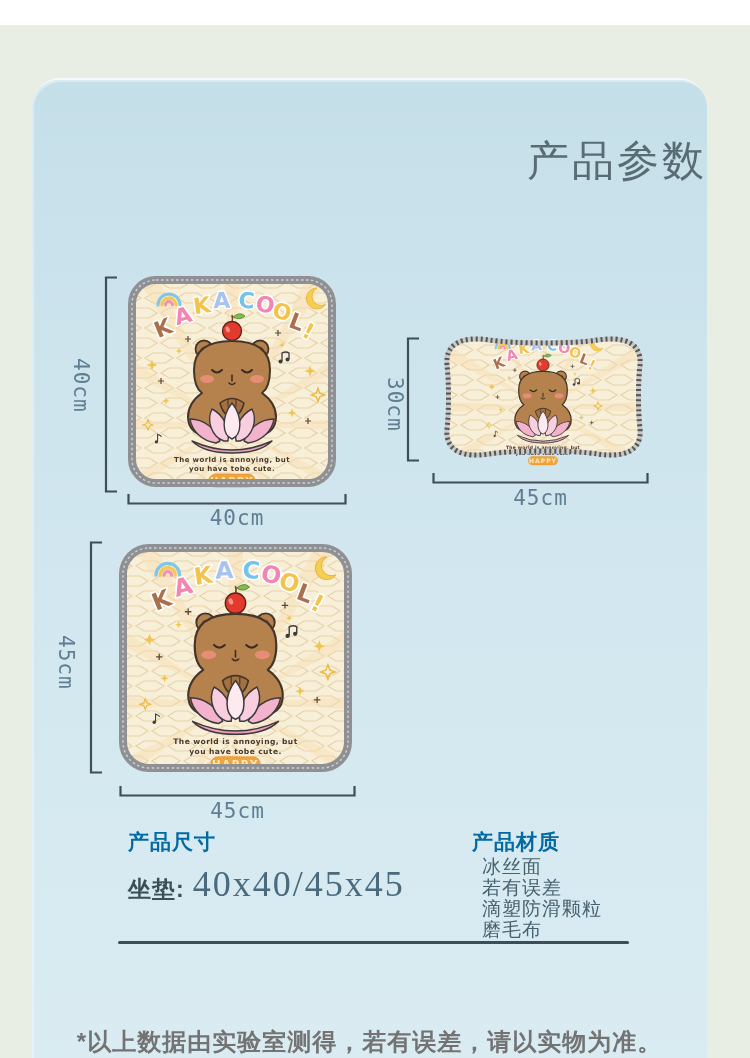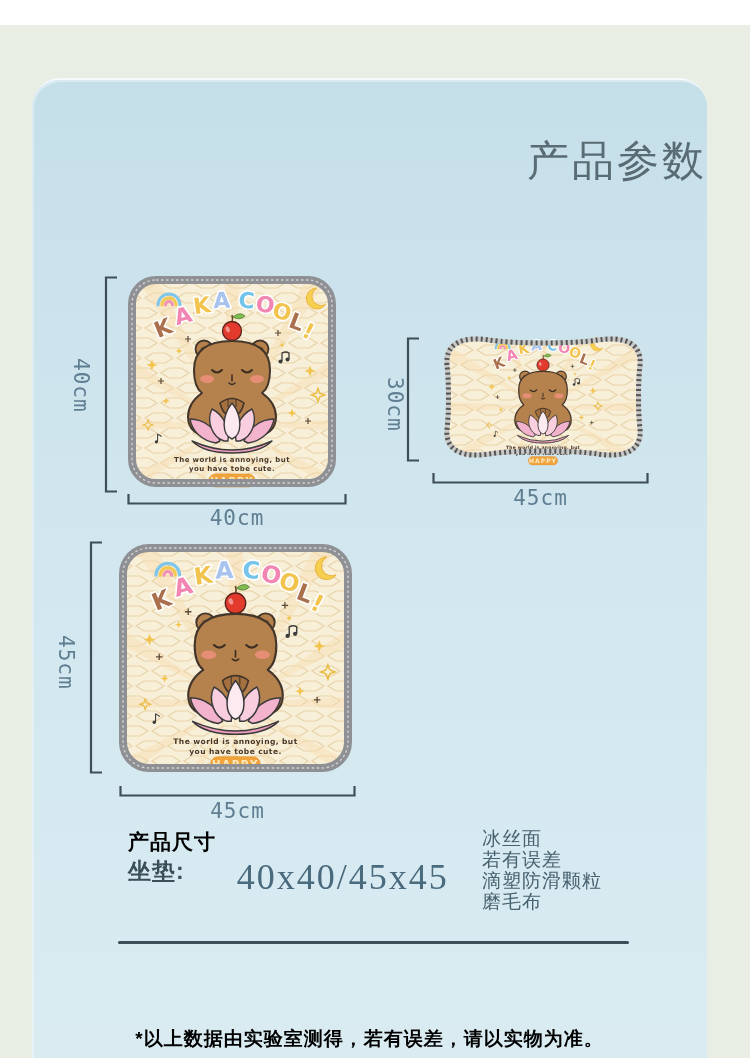--- a/index.html
+++ b/index.html
@@ -15,30 +15,30 @@
         font-size:42px;font-weight:normal;color:#596c73;letter-spacing:3px;}
   .product{position:absolute;}
   .product svg{display:block;}
   .dim-bracket{position:absolute;}
   .dim-label{position:absolute;font-family:"DejaVu Sans Mono",monospace;
         font-size:21px;color:#5f7e92;letter-spacing:1px;}
   .dim-label.h{text-align:center;}
   .dim-label.v{writing-mode:vertical-rl;text-orientation:mixed;
         display:flex;align-items:center;justify-content:center;}
   .specs{position:absolute;left:128px;top:828px;}
-  .sec-heading{font-size:21px;font-weight:bold;color:#000000;letter-spacing:1px;}
-  .spec-row{display:flex;align-items:flex-start;gap:44px;}
+  .sec-heading{font-size:21px;font-weight:bold;color:#0369a1;letter-spacing:1px;}
+  .spec-row{display:flex;align-items:flex-end;margin-top:7px;}
   .spec-label{font-size:23px;font-weight:bold;color:#3a4f58;letter-spacing:1px;}
   .spec-value{font-size:36px;color:#4a6a7e;font-family:"Liberation Serif",serif;margin-left:8px;letter-spacing:2px;}
   .materials{position:absolute;left:472px;top:828px;}
   .mat-list{padding-left:10px;}
   .mat-item{font-size:19px;line-height:21px;color:#47626f;font-family:"Liberation Serif",serif;letter-spacing:1px;}
   .divider{position:absolute;left:118px;top:941px;width:511px;height:3px;background:#3a4f58;border-radius:2px;}
   .disclaimer{position:absolute;left:32px;top:1026px;width:675px;text-align:center;
-        font-size:19px;font-weight:bold;color:#000000;letter-spacing:1px;}
+        font-size:24px;font-weight:bold;color:#737373;letter-spacing:1px;}
   
   .bub{font-family:"DejaVu Sans",sans-serif;font-weight:bold;font-size:22px;
        paint-order:stroke;stroke:#ffffff;stroke-width:3px;stroke-linejoin:round;text-anchor:middle;}
   .cap{font-family:"DejaVu Sans",sans-serif;font-size:7px;font-weight:bold;fill:#4a382a;
        text-anchor:middle;letter-spacing:.4px;}
   .badge-txt{font-family:"DejaVu Sans",sans-serif;font-size:9.5px;font-weight:bold;fill:#fdeawd;
        fill:#fdeabd;text-anchor:middle;letter-spacing:1.5px;}
   .defs-holder{position:absolute;width:0;height:0;}
 </style>
 </head>
@@ -249,20 +249,21 @@
 
   <div class="specs">
     <div class="sec-heading">产品尺寸</div>
     <div class="spec-row">
       <span class="spec-label">坐垫:</span>
       <span class="spec-value">40x40/45x45</span>
     </div>
   </div>
 
   <div class="materials">
+    <div class="sec-heading">产品材质</div>
     <div class="mat-list">
       <div class="mat-item">冰丝面</div>
       <div class="mat-item">若有误差</div>
       <div class="mat-item">滴塑防滑颗粒</div>
       <div class="mat-item">磨毛布</div>
     </div>
   </div>
 
   <div class="divider"></div>
 

